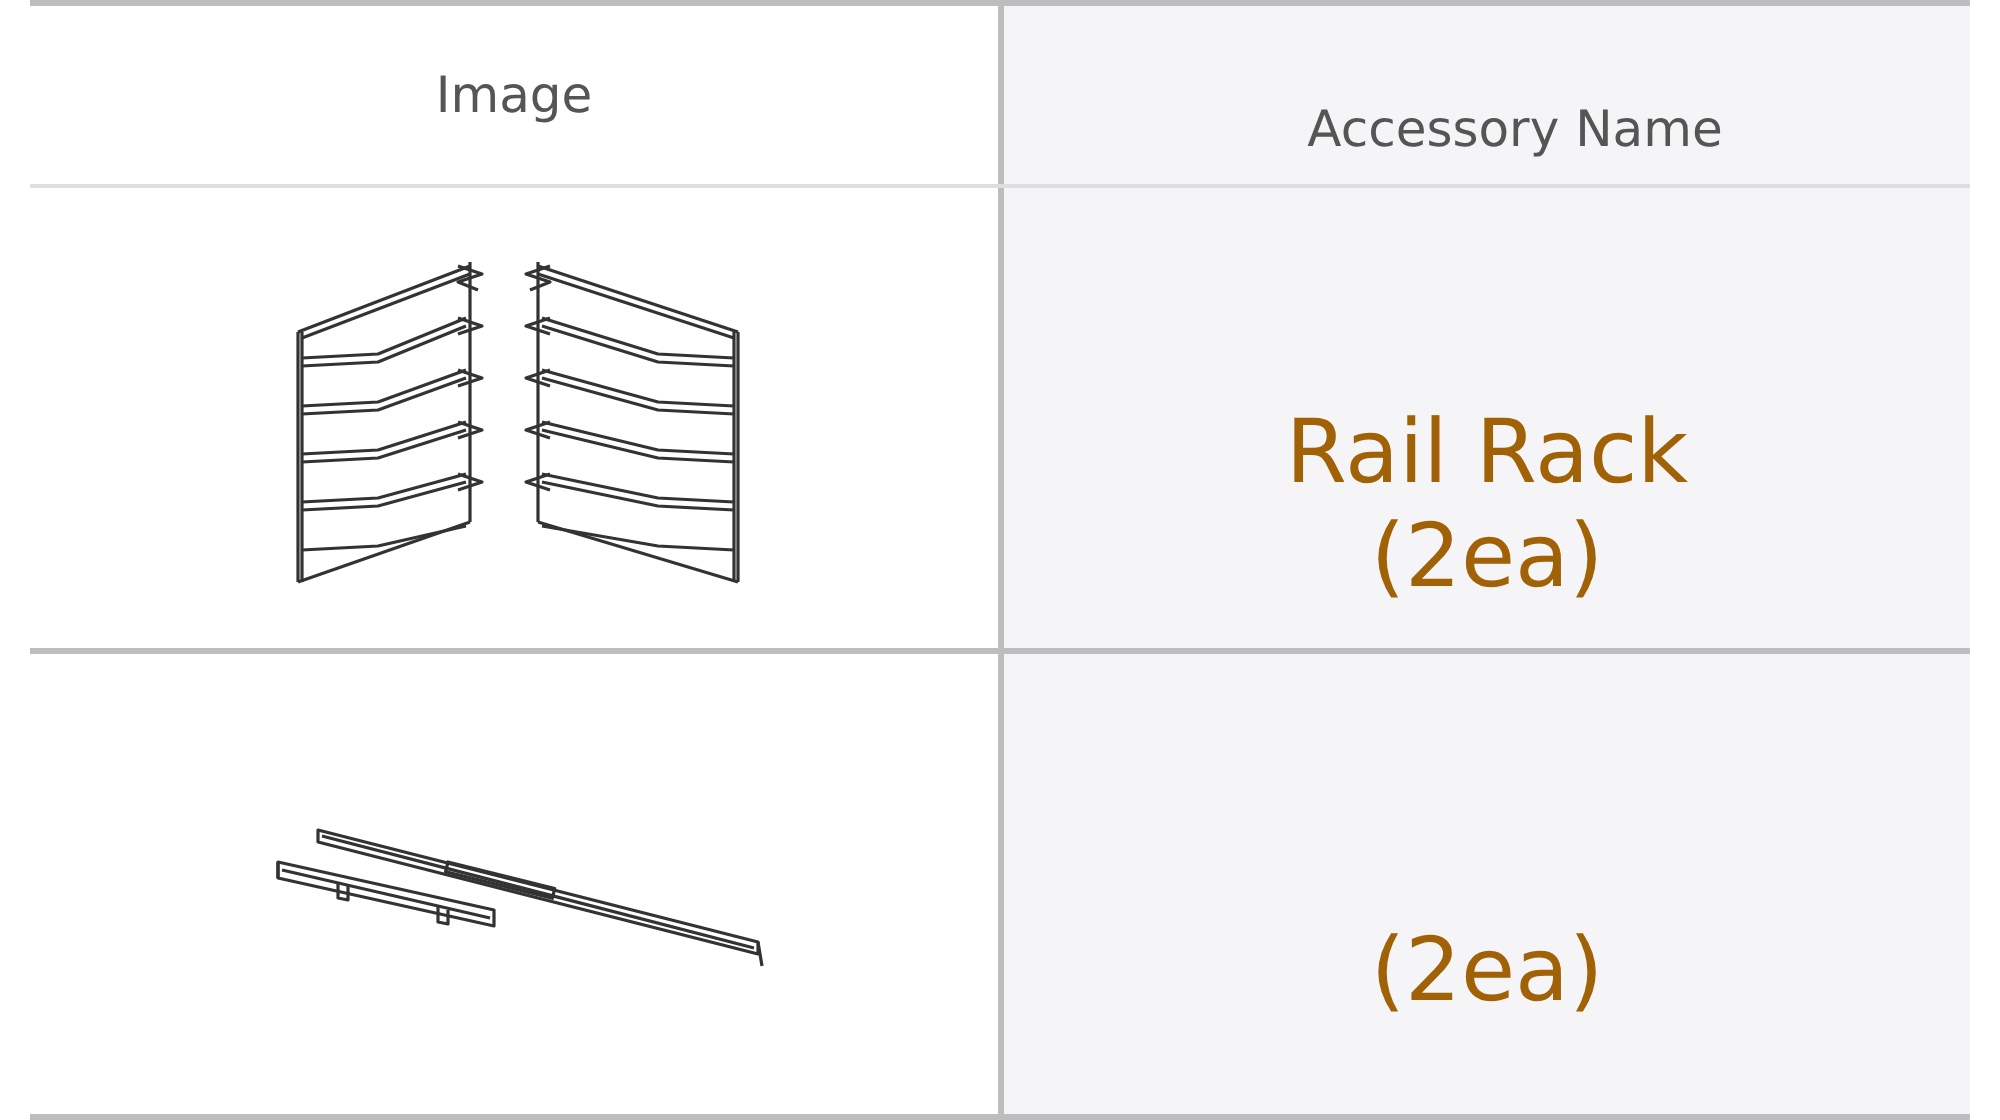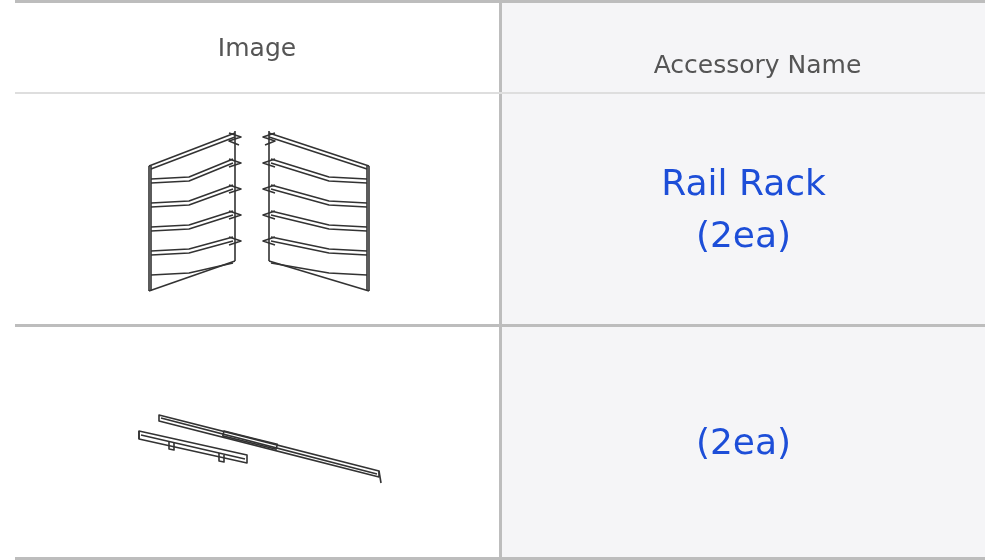--- a/index.html
+++ b/index.html
@@ -8,21 +8,21 @@
   .table { position: absolute; left: 15px; top: 0; width: 970px; height: 408px; }
   .top-border { position: absolute; left: 0; top: 0; width: 970px; height: 3px; background: #bdbdbd; }
   .bottom-border { position: absolute; left: 0; top: 557px; width: 970px; height: 3px; background: #bdbdbd; }
   .col-right-bg { position: absolute; left: 487px; top: 3px; width: 483px; height: 554px; background: #f5f5f7; }
   .col-divider { position: absolute; left: 484px; top: 3px; width: 3px; height: 554px; background: #bdbdbd; }
   .header-line { position: absolute; left: 0; top: 92px; width: 970px; height: 2px; background: #dedede; }
   .row-line { position: absolute; left: 0; top: 324px; width: 970px; height: 3px; background: #bdbdbd; }
 
   .cell { position: absolute; display: flex; align-items: center; justify-content: center; text-align: center; }
   .th { color: #555555; font-size: 25px; }
-  .td-text { color: #1d4ed8; font-size: 36px; line-height: 52px; }
+  .td-text { color: #a16207; font-size: 44px; line-height: 52px; margin-top: 44px; }
 
   .h-image { left: 0; top: 3px; width: 484px; height: 89px; }
   .h-name { left: 487px; top: 20px; width: 483px; height: 89px; padding-left: 14px; }
   .r1-img { left: 0; top: 94px; width: 484px; height: 230px; }
   .r1-name { left: 487px; top: 94px; width: 483px; height: 230px; }
   .r2-img { left: 0; top: 327px; width: 484px; height: 230px; }
   .r2-name { left: 487px; top: 327px; width: 483px; height: 230px; }
   .name-lines { display: flex; flex-direction: column; align-items: center; }
 </style>
 </head>

